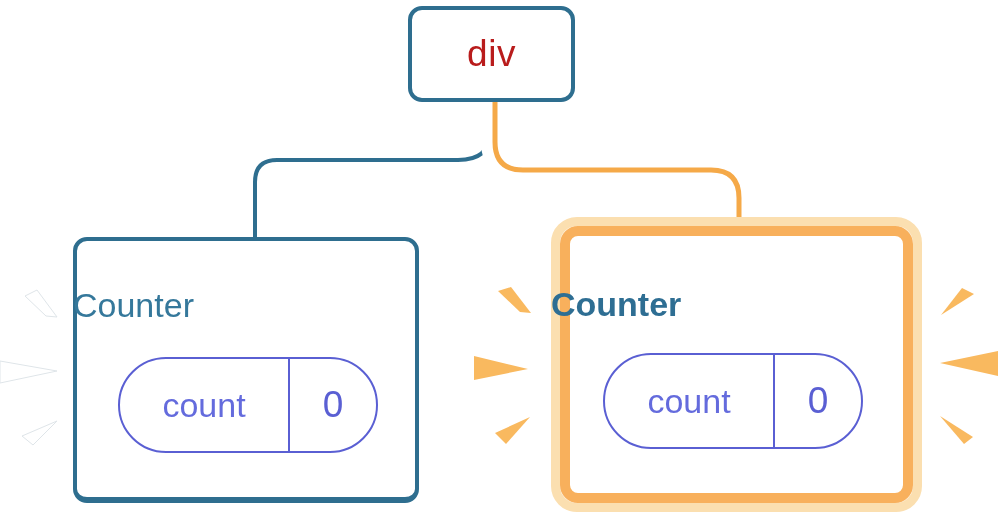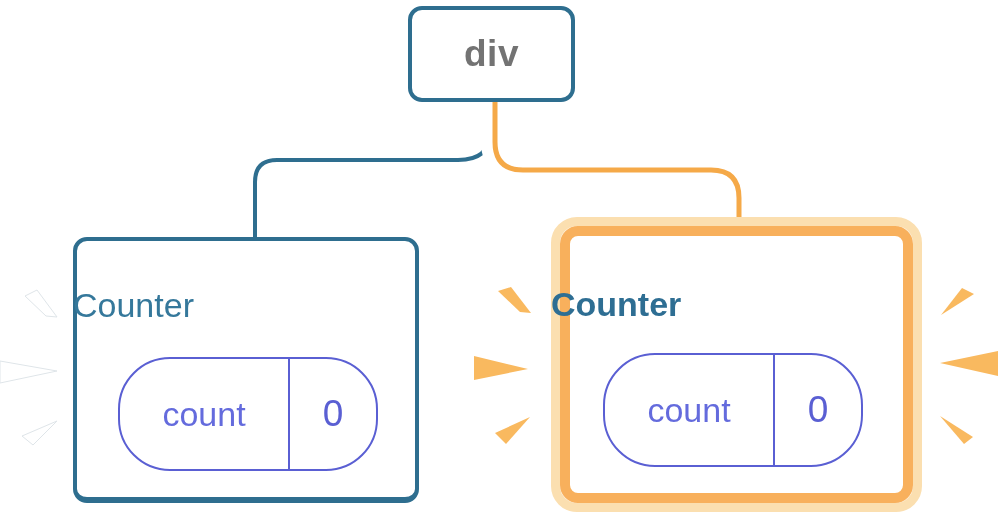--- a/index.html
+++ b/index.html
@@ -6,40 +6,40 @@
   .stage{
     position:relative;width:999px;height:515px;overflow:hidden;
     font-family:"Liberation Sans", sans-serif;background:#ffffff;
   }
   .overlay{position:absolute;left:0;top:0;width:999px;height:515px;pointer-events:none;}
   .node-root{
     position:absolute;left:408px;top:6px;width:167px;height:96px;box-sizing:border-box;
     background:#ffffff;border:4px solid #2E6E8F;border-radius:14px;
     display:flex;align-items:center;justify-content:center;z-index:2;
   }
-  .node-root .label{font-size:37px;font-weight:700;color:#737373;letter-spacing:.5px;}
+  .node-root .label{font-size:37px;font-weight:400;color:#b91c1c;letter-spacing:.5px;}
   .card-left{
     position:absolute;left:73px;top:237px;width:346px;height:266px;box-sizing:border-box;
     background:#ffffff;border:4px solid #2E6E8F;border-bottom-width:6px;border-radius:14px;z-index:2;
   }
   .card-right-outer{
     position:absolute;left:551px;top:217px;width:371px;height:295px;box-sizing:border-box;
     border:9px solid #FBDFB0;border-radius:26px;background:transparent;z-index:2;
   }
   .card-right-inner{
     width:100%;height:100%;box-sizing:border-box;
     background:#ffffff;border:10px solid #F8B05C;border-radius:18px;
   }
   .card-title{
     position:absolute;font-size:34px;line-height:36px;z-index:3;
   }
   .title-left{left:73px;top:287px;width:346px;font-weight:500;color:#35789B;}
   .title-right{left:551px;top:286px;width:371px;font-weight:700;color:#2E6E93;}
   .state-pill{
-    position:absolute;width:260px;height:114px;box-sizing:border-box;
+    position:absolute;width:260px;height:96px;box-sizing:border-box;
     border:2px solid #5A5FD3;border-radius:52px;background:#ffffff;
     display:flex;align-items:stretch;z-index:3;
   }
   .pill-left{left:118px;top:357px;}
   .pill-right{left:603px;top:353px;}
   .pill-key{
     flex:0 0 168px;display:flex;align-items:center;justify-content:center;
     border-right:2px solid #5A5FD3;font-size:34px;color:#646BDD;
   }
   .pill-val{

